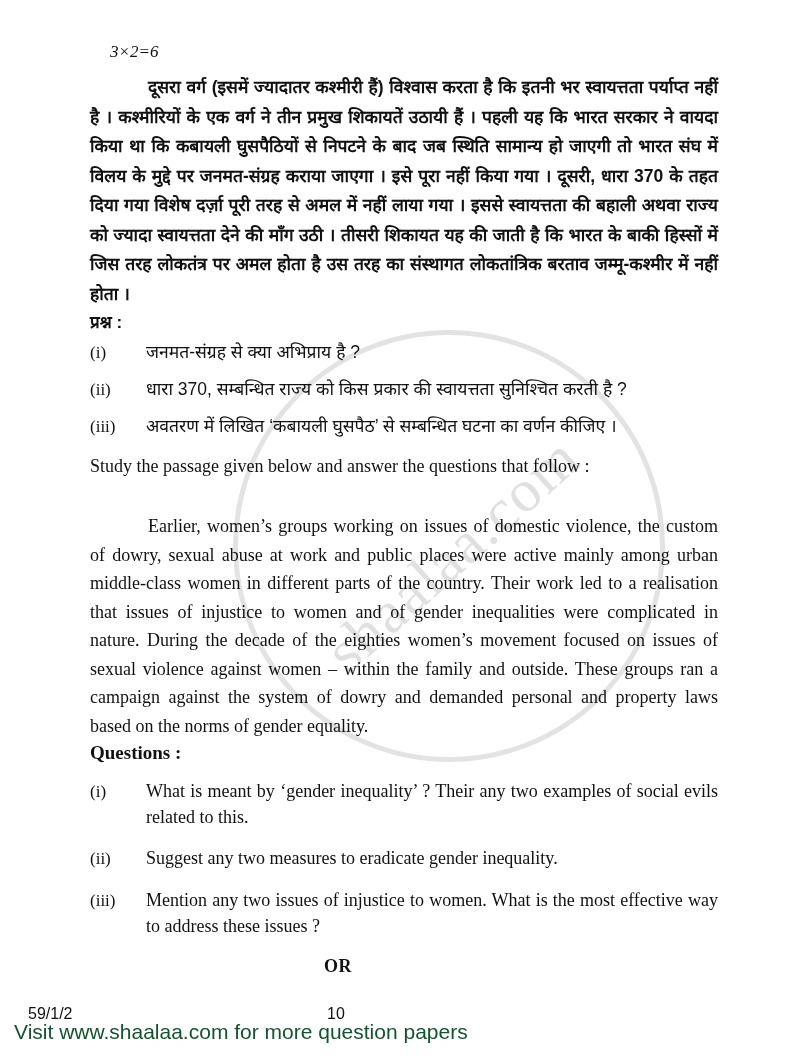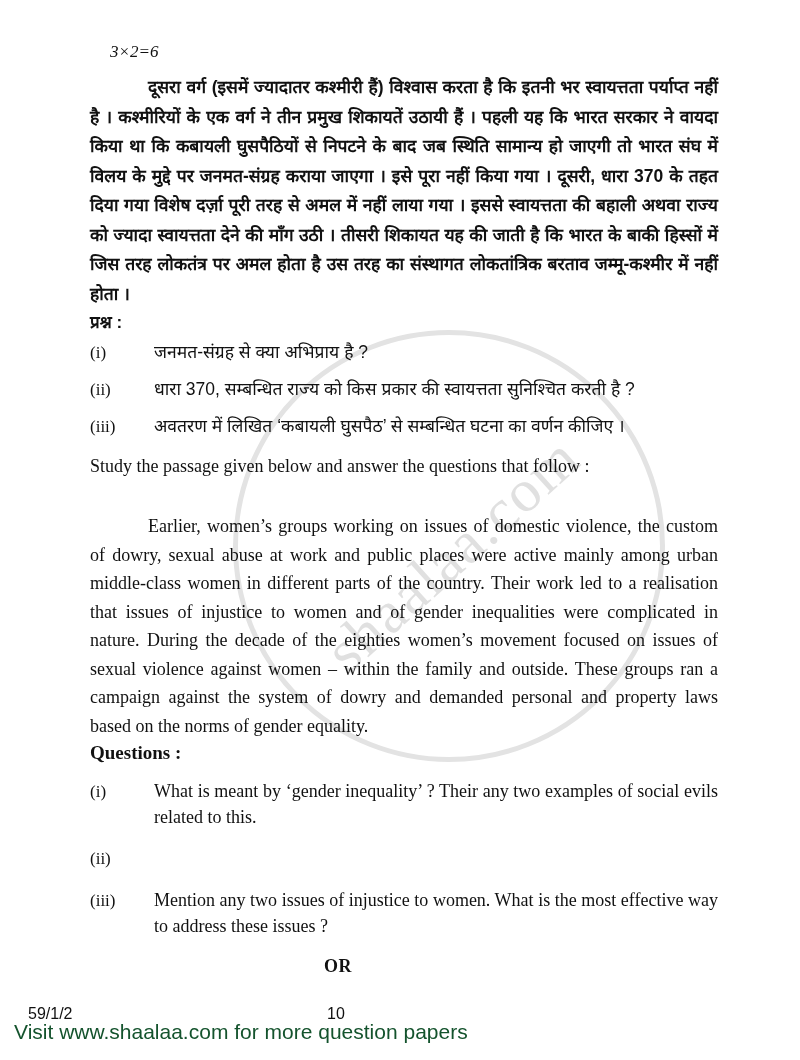--- a/index.html
+++ b/index.html
@@ -134,21 +134,20 @@
   .q-num {
     flex: 0 0 56px;
     font-family: "Liberation Serif", "DejaVu Serif", serif;
     font-size: 17px;
     line-height: 29px;
   }
   .q-list.english-list .q-num { line-height: 27px; }
 
   .q-text {
     flex: 1 1 auto;
-    margin-left: 8px;
   }
   .q-list.hindi-list .q-text {
     font-family: "Liberation Sans", "DejaVu Sans", sans-serif;
     font-size: 17.5px;
     line-height: 29px;
   }
   .q-list.english-list .q-text {
     font-family: "Liberation Serif", "DejaVu Serif", serif;
     font-size: 18px;
     line-height: 26px;
@@ -266,20 +265,21 @@
 
     <div class="english-q-label">Questions :</div>
 
     <div class="q-list english-list">
       <div class="q-item">
         <span class="q-num">(i)</span>
         <span class="q-text">What is meant by ‘gender inequality’ ? Their any two examples of social evils related to this.</span>
       </div>
       <div class="q-item">
         <span class="q-num">(ii)</span>
+        <span class="q-text">Suggest any two measures to eradicate gender inequality.</span>
       </div>
       <div class="q-item">
         <span class="q-num">(iii)</span>
         <span class="q-text">Mention any two issues of injustice to women. What is the most effective way to address these issues ?</span>
       </div>
     </div>
 
     <div class="or-line">OR</div>
 
     <div class="footer-code">59/1/2</div>

